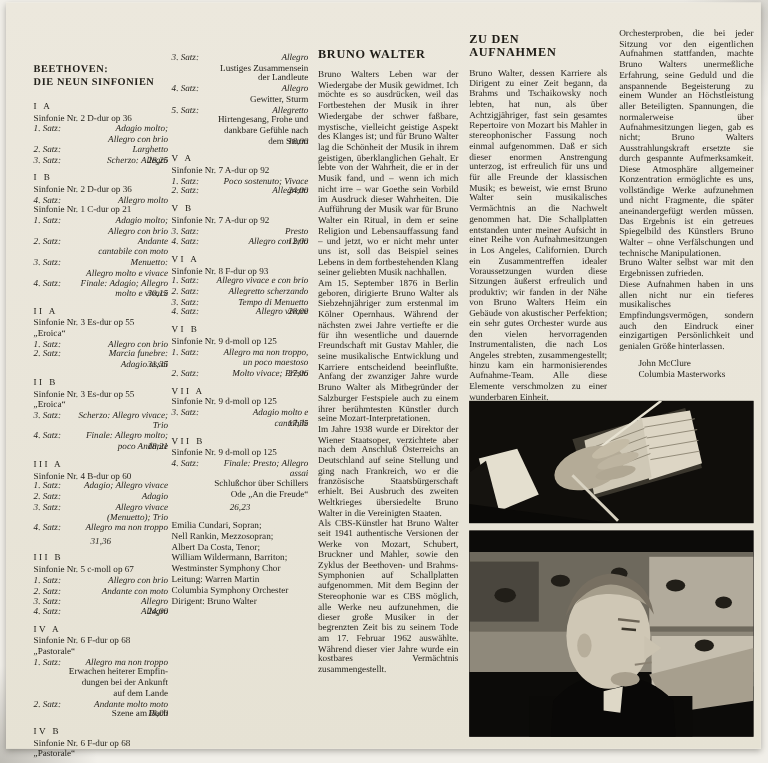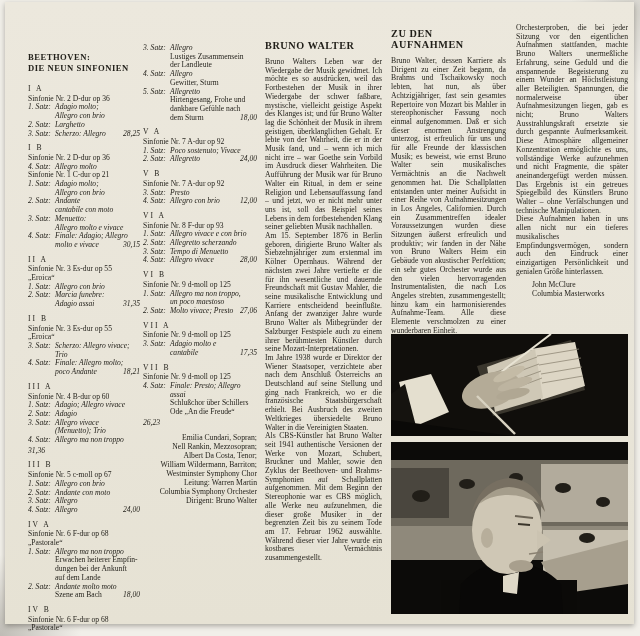--- a/index.html
+++ b/index.html
@@ -14,27 +14,27 @@
   .col{position:absolute;color:#26241e;z-index:2;
     font-family:"Liberation Serif","DejaVu Serif",serif;}
   
   .c1{left:23px;top:50px;width:112px;}
   .c2{left:138px;top:42px;width:114px;}
   .list-head{font-size:8.6px;font-weight:bold;letter-spacing:.5px;line-height:11px;margin-bottom:11px;color:#23211b;}
   .listing{font-size:7.6px;line-height:8.7px;}
   .lsec{margin-bottom:6px;}
   .side{letter-spacing:2px;margin-bottom:1px;}
   .work{font-style:normal;}
-  .mov{position:relative;padding-left:27px;}
+  .mov{position:relative;padding-left:27px;text-align:right;}
   .mlabel{position:absolute;left:0;top:0;font-style:italic;}
   .ml{position:relative;}
   .it{font-style:italic;}
   .time{position:absolute;right:0;top:0;font-style:italic;}
-  .time-line{text-align:left;font-style:italic;margin-top:2px;}
-  .performers{margin-top:7px;font-size:7.7px;line-height:8.9px;text-align:right;}
+  .time-line{text-align:center;font-style:italic;margin-top:2px;}
+  .performers{margin-top:7px;font-size:7.7px;line-height:8.9px;}
   
   .c3{left:260px;top:26px;width:117px;margin-top:12px;}
   .c4{left:386px;top:26px;width:115px;}
   .c5{left:511px;top:22px;width:112px;}
   h2.ehead{font-size:10.2px;font-weight:bold;letter-spacing:.6px;margin:0 0 7px 0;color:#1f1d17;}
   .para{font-size:7.7px;line-height:8.7px;text-align:justify;margin:0;}
   .sig{font-size:7.7px;line-height:9px;padding-left:38px;margin:2px 0 8px 0;}
   .c5 .sig{padding-left:16px;margin-top:4px;}
   
   .photos{position:absolute;left:386px;top:332px;width:237px;z-index:1;}
@@ -322,20 +322,21 @@
     <div class="col c4">
       <h2 class="ehead">ZU DEN AUFNAHMEN</h2>
       <div id="essay2-body">
           <div class="para">Bruno Walter, dessen Karriere als Dirigent zu einer Zeit begann, da Brahms und Tschaikowsky noch lebten, hat nun, als über Achtzigjähriger, fast sein gesamtes Repertoire von Mozart bis Mahler in stereophonischer Fassung noch einmal aufgenommen. Daß er sich dieser enormen Anstrengung unterzog, ist erfreulich für uns und für alle Freunde der klassischen Musik; es beweist, wie ernst Bruno Walter sein musikalisches Vermächtnis an die Nachwelt genommen hat. Die Schallplatten entstanden unter meiner Aufsicht in einer Reihe von Aufnahmesitzungen in Los Angeles, Californien. Durch ein Zusammentreffen idealer Voraussetzungen wurden diese Sitzungen äußerst erfreulich und produktiv; wir fanden in der Nähe von Bruno Walters Heim ein Gebäude von akustischer Perfektion; ein sehr gutes Orchester wurde aus den vielen hervorragenden Instrumentalisten, die nach Los Angeles strebten, zusammengestellt; hinzu kam ein harmonisierendes Aufnahme-Team. Alle diese Elemente verschmolzen zu einer wunderbaren Einheit.</div>
         </div>
     </div>
 
     <div class="col c5">
       <div id="essay3-body">
           <div class="para">Orchesterproben, die bei jeder Sitzung vor den eigentlichen Aufnahmen stattfanden, machte Bruno Walters unermeßliche Erfahrung, seine Geduld und die anspannende Begeisterung zu einem Wunder an Höchstleistung aller Beteiligten. Spannungen, die normalerweise über Aufnahmesitzungen liegen, gab es nicht; Bruno Walters Ausstrahlungskraft ersetzte sie durch gespannte Aufmerksamkeit. Diese Atmosphäre allgemeiner Konzentration ermöglichte es uns, vollständige Werke aufzunehmen und nicht Fragmente, die später aneinandergefügt werden müssen. Das Ergebnis ist ein getreues Spiegelbild des Künstlers Bruno Walter – ohne Verfälschungen und technische Manipulationen.</div>
+          <div class="para">Bruno Walter selbst war mit den Ergebnissen zufrieden.</div>
           <div class="para">Diese Aufnahmen haben in uns allen nicht nur ein tieferes musikalisches Empfindungsvermögen, sondern auch den Eindruck einer einzigartigen Persönlichkeit und genialen Größe hinterlassen.</div>
           <div class="sig">
             <div>John McClure</div>
             <div>Columbia Masterworks</div>
           </div>
         </div>
     </div>
 
     <div class="photos">
       <div class="photo photo1">

